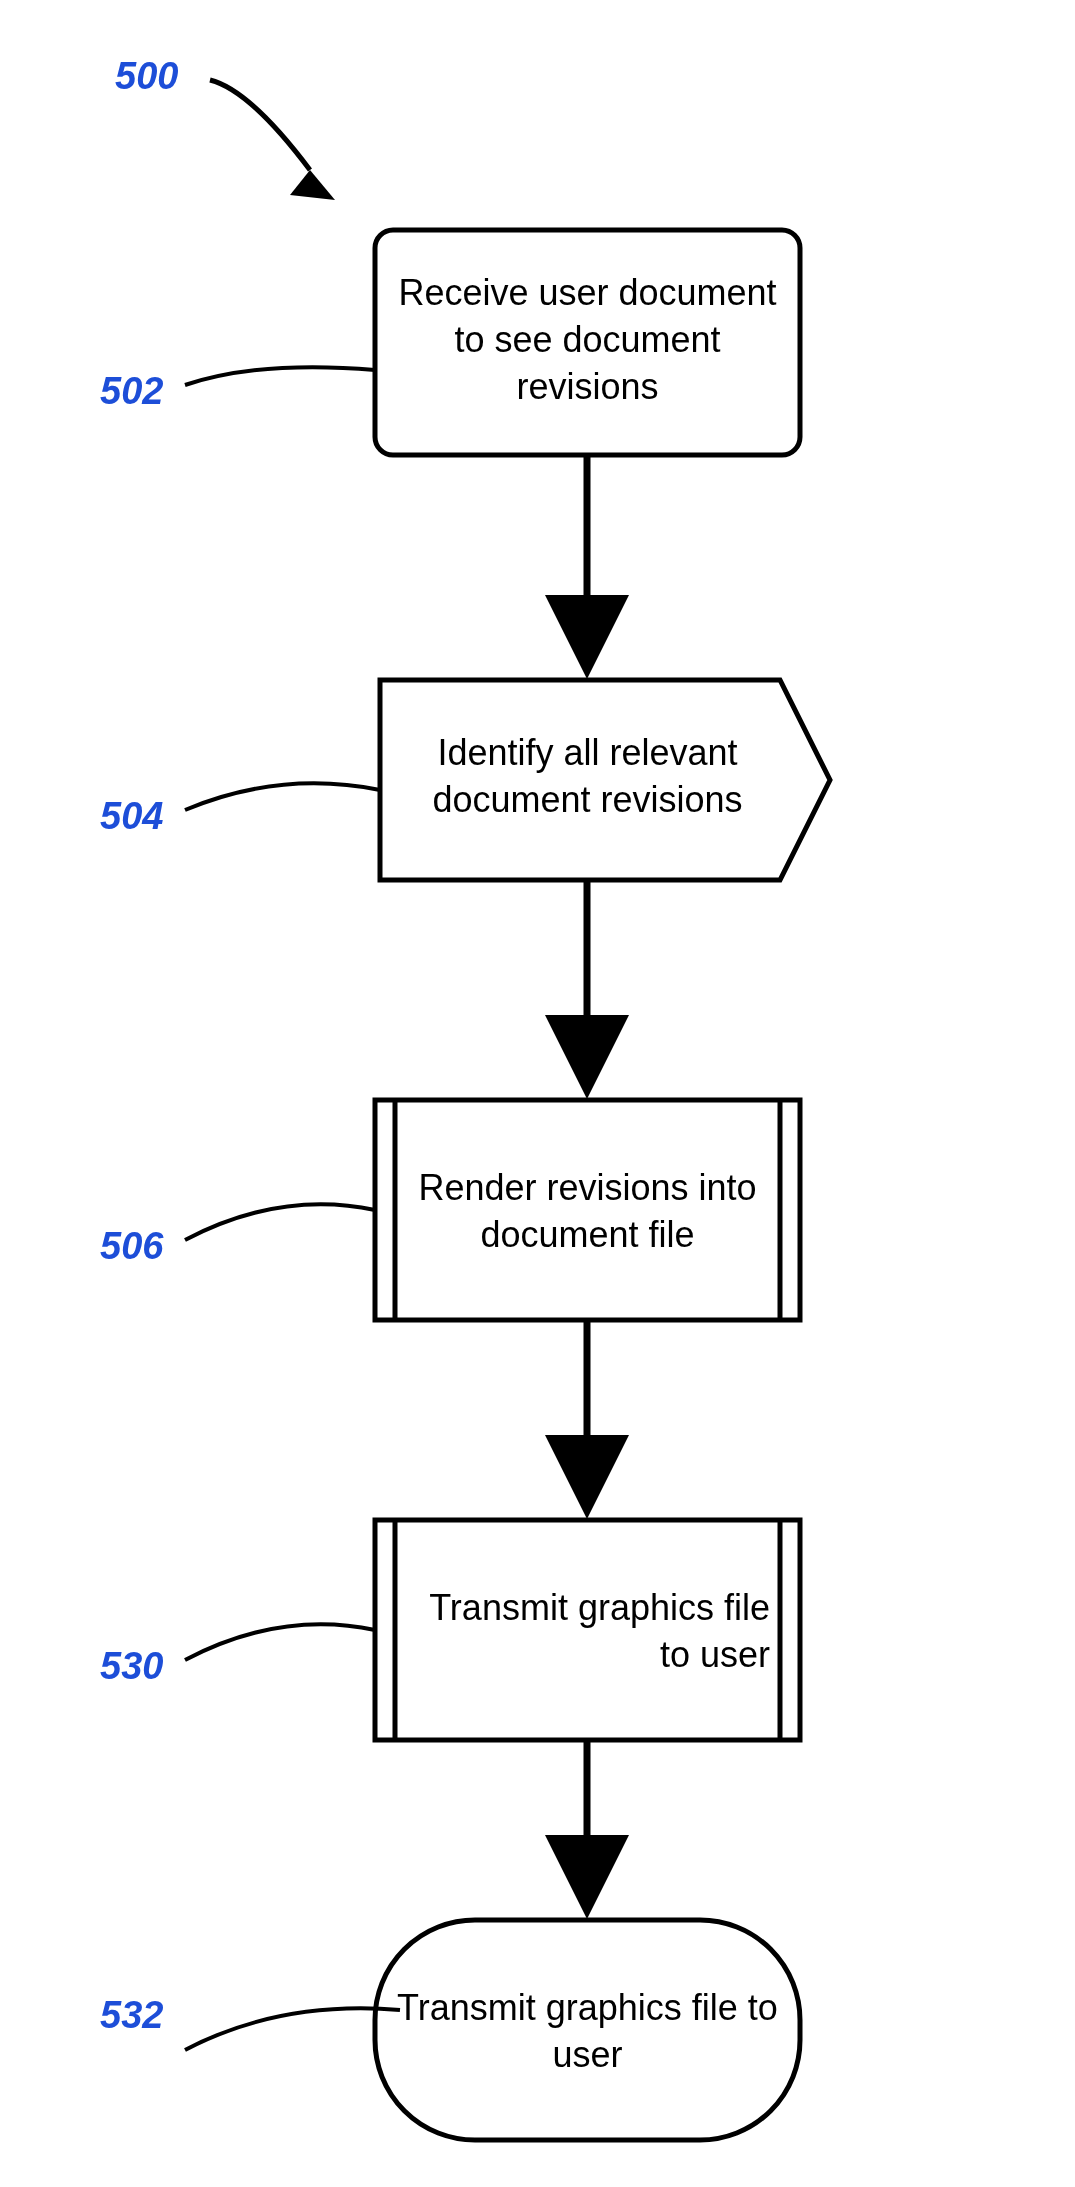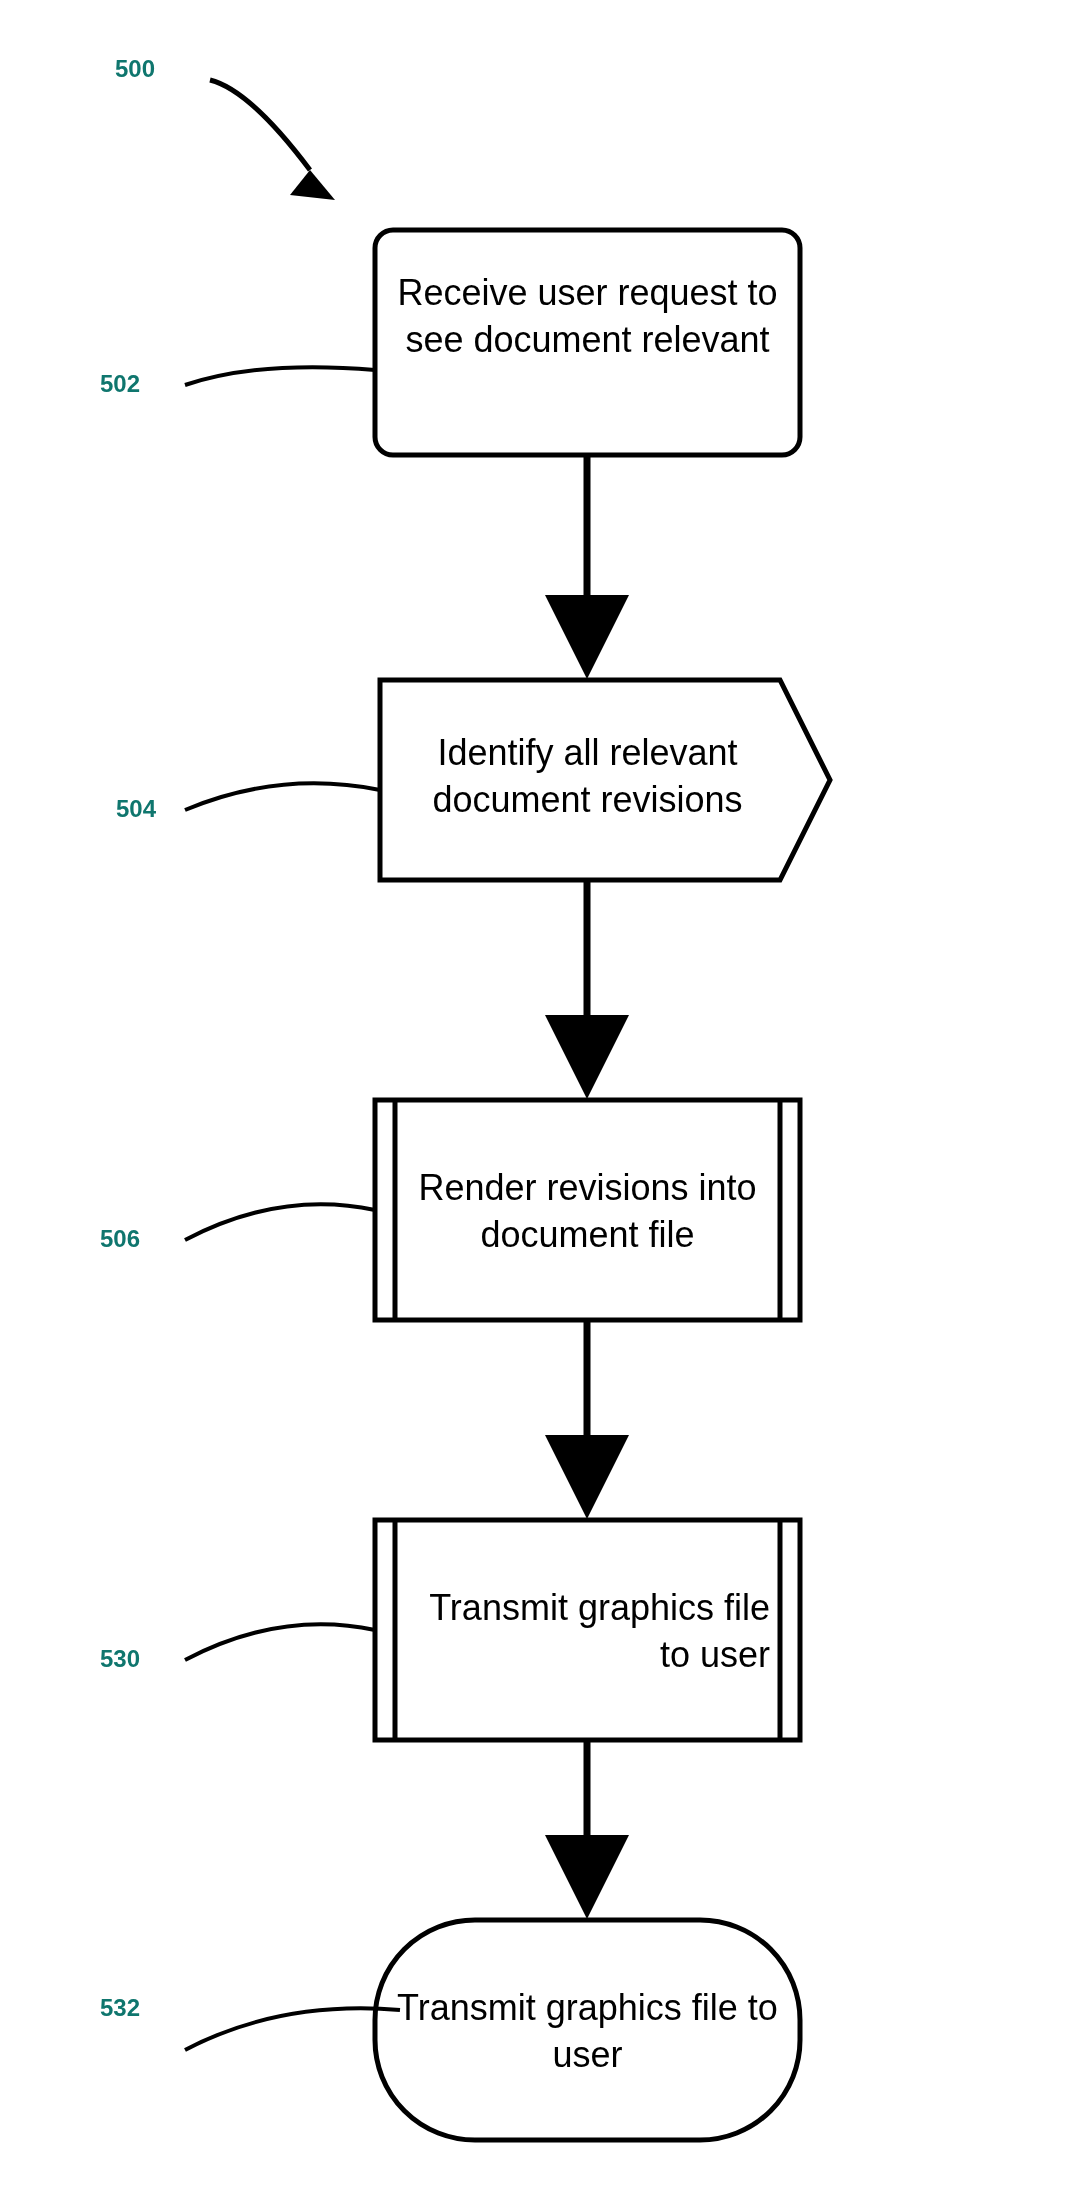--- a/index.html
+++ b/index.html
@@ -10,22 +10,23 @@
     body {
       background: white;
       width: 1075px;
       height: 2187px;
       position: relative;
       font-family: Arial, sans-serif;
     }
     .label {
       position: absolute;
       font-weight: bold;
-      font-size: 24px;
-      color: #0f766e;
+      font-size: 38px;
+      color: #1d4ed8;
+      font-style: italic;
     }
     .box-text {
       font-size: 36px;
       text-align: center;
       line-height: 1.3;
       color: black;
     }
     svg {
       position: absolute;
       top: 0;
@@ -67,22 +68,22 @@
   <path d="M 185 385 Q 260 360 375 370" stroke="black" stroke-width="4" fill="none"></path>
   <path d="M 185 810 Q 280 770 380 790" stroke="black" stroke-width="4" fill="none"></path>
   <path d="M 185 1240 Q 280 1190 375 1210" stroke="black" stroke-width="4" fill="none"></path>
   <path d="M 185 1660 Q 280 1610 375 1630" stroke="black" stroke-width="4" fill="none"></path>
   <path d="M 185 2050 Q 280 2000 400 2010" stroke="black" stroke-width="4" fill="none"></path>
 </svg>
 
 <div class="label" style="left: 115px; top: 55px;">500</div>
 
 <div class="label" style="left: 100px; top: 370px;">502</div>
-<div class="label" style="left: 116px; top: 795px;">504</div>
+<div class="label" style="left: 100px; top: 795px;">504</div>
 <div class="label" style="left: 100px; top: 1225px;">506</div>
 <div class="label" style="left: 100px; top: 1645px; text-align: center;">530</div>
 <div class="label" style="left: 100px; top: 1994px;">532</div>
 
-<div style="position:absolute; left:395px; top:270px; width:385px;" class="box-text">Receive user request to see document relevant</div>
+<div style="position:absolute; left:395px; top:270px; width:385px;" class="box-text">Receive user document to see document revisions</div>
 <div style="position:absolute; left:395px; top:730px; width:385px;" class="box-text">Identify all relevant document revisions</div>
 <div style="position:absolute; left:405px; top:1165px; width:365px;" class="box-text">Render revisions into document file</div>
 <div style="position:absolute; left:405px; top:1585px; width:365px;text-align:right;" class="box-text">Transmit graphics file to user</div>
 <div style="position:absolute; left:395px; top:1985px; width:385px;" class="box-text">Transmit graphics file to user</div>
 
 </body></html>

